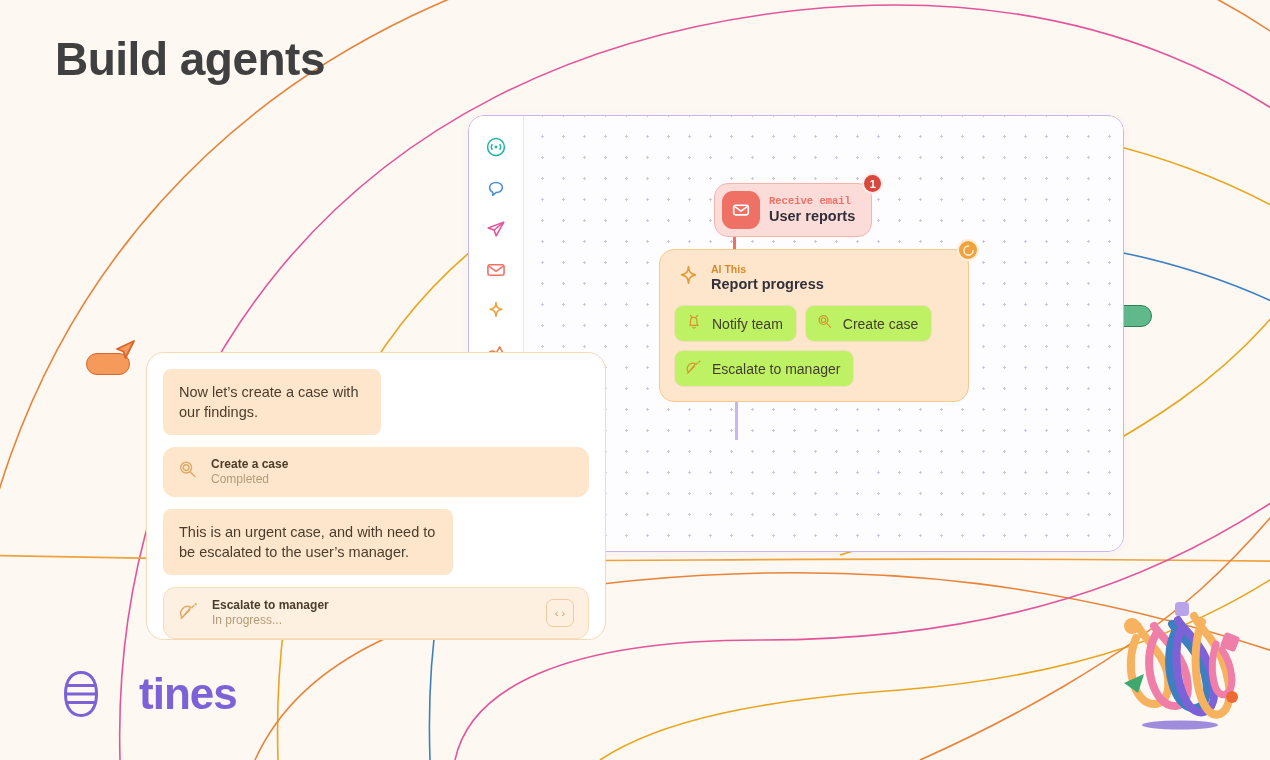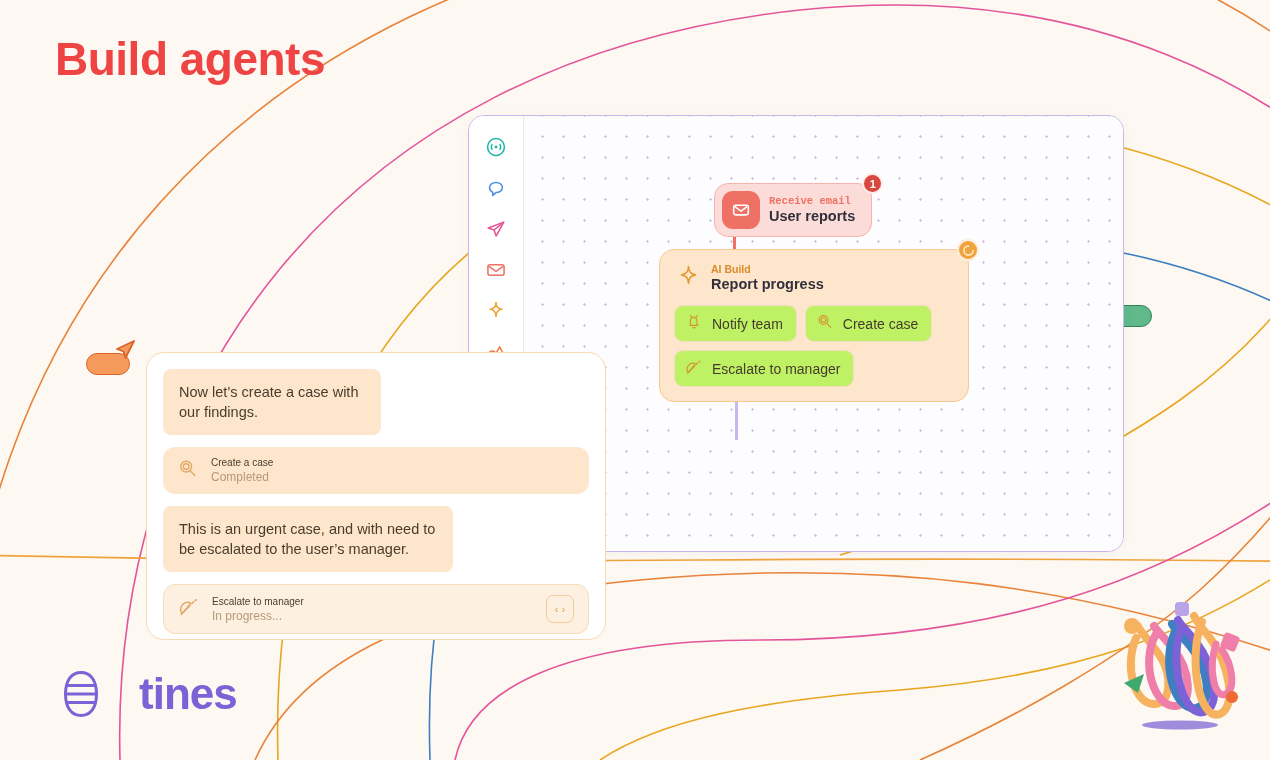--- a/index.html
+++ b/index.html
@@ -11,21 +11,21 @@
   }
   #stage { position: relative; width: 1270px; height: 760px; background: #fdf8f1; }
 
   
   #bg-curves { position: absolute; inset: 0; width: 1270px; height: 760px; }
 
   
   #page-title {
     position: absolute; left: 55px; top: 36px;
     font-size: 46px; font-weight: 700; letter-spacing: -0.5px;
-    color: #ef4444; line-height: 1;
+    color: #404040; line-height: 1;
   }
 
   
   #brand { position: absolute; left: 55px; top: 668px; display: flex; align-items: center; gap: 32px; }
   #brand-word { font-size: 44px; font-weight: 700; color: #7c62d6; letter-spacing: -1px; line-height: 1; }
 
   
   #app-window {
     position: absolute; left: 468px; top: 115px;
     width: 656px; height: 437px;
@@ -133,21 +133,21 @@
     max-width: 218px;
   }
   .chat-bubble.wide { max-width: 290px; }
   .chat-tool {
     background: #fde6cc; border-radius: 12px;
     padding: 10px 14px; display: flex; align-items: center; gap: 12px;
     width: 100%;
   }
   .chat-tool.outlined { background: #fdf0e0; border: 1px solid #f6ddbb; }
   .tool-text { display: flex; flex-direction: column; gap: 1px; flex: 1; }
-  .tool-name { font-size: 10px; color: #4a3d2c; font-weight: 400; line-height: 1.2; }
+  .tool-name { font-size: 12px; color: #4a3d2c; font-weight: 700; line-height: 1.2; }
   .tool-status { font-size: 12px; color: #b59a78; line-height: 1.2; }
   .code-chip {
     width: 28px; height: 28px; border-radius: 7px;
     border: 1px solid #f0cd9e; display: flex; align-items: center; justify-content: center;
     color: #d99b4e; font-size: 11px; flex: none; cursor: pointer;
   }
 
   
   .cursor-pill { position: absolute; border-radius: 11px; }
   #cursor-orange-pill { left: 86px; top: 353px; width: 44px; height: 22px; background: #f59a5a; border: 1.6px solid #d9652a; }
@@ -284,21 +284,21 @@
             <path d="M12 3.6a8.4 8.4 0 1 0 8.4 8.4"></path>
           </svg>
         </div>
         <div id="agent-head">
           <div>
             <svg width="25" height="25" viewBox="0 0 24 24" fill="none" stroke="#e39a33" stroke-width="1.6" stroke-linejoin="round">
               <path d="M12 2.6c.45 4.8 1.7 6.7 6.6 7.8-4.9 1.1-6.15 3-6.6 7.9-.45-4.9-1.7-6.8-6.6-7.9 4.9-1.1 6.15-3 6.6-7.8Z"></path>
             </svg>
           </div>
           <div>
-            <div class="node-kicker">AI Build</div>
+            <div class="node-kicker">AI This</div>
             <div class="node-title">Report progress</div>
           </div>
         </div>
 
         <div id="agent-actions">
           <div class="agent-btn">
             <span>
               <svg width="18" height="18" viewBox="0 0 24 24" fill="none" stroke="#d4972f" stroke-width="1.6" stroke-linecap="round" stroke-linejoin="round">
                 <path d="M6.6 16.6h10.8l-1.5-2.3V10a4.3 4.3 0 0 0-8.6 0v4.3Z"></path>
                 <path d="M10.3 19.1a1.9 1.9 0 0 0 3.4 0"></path>

